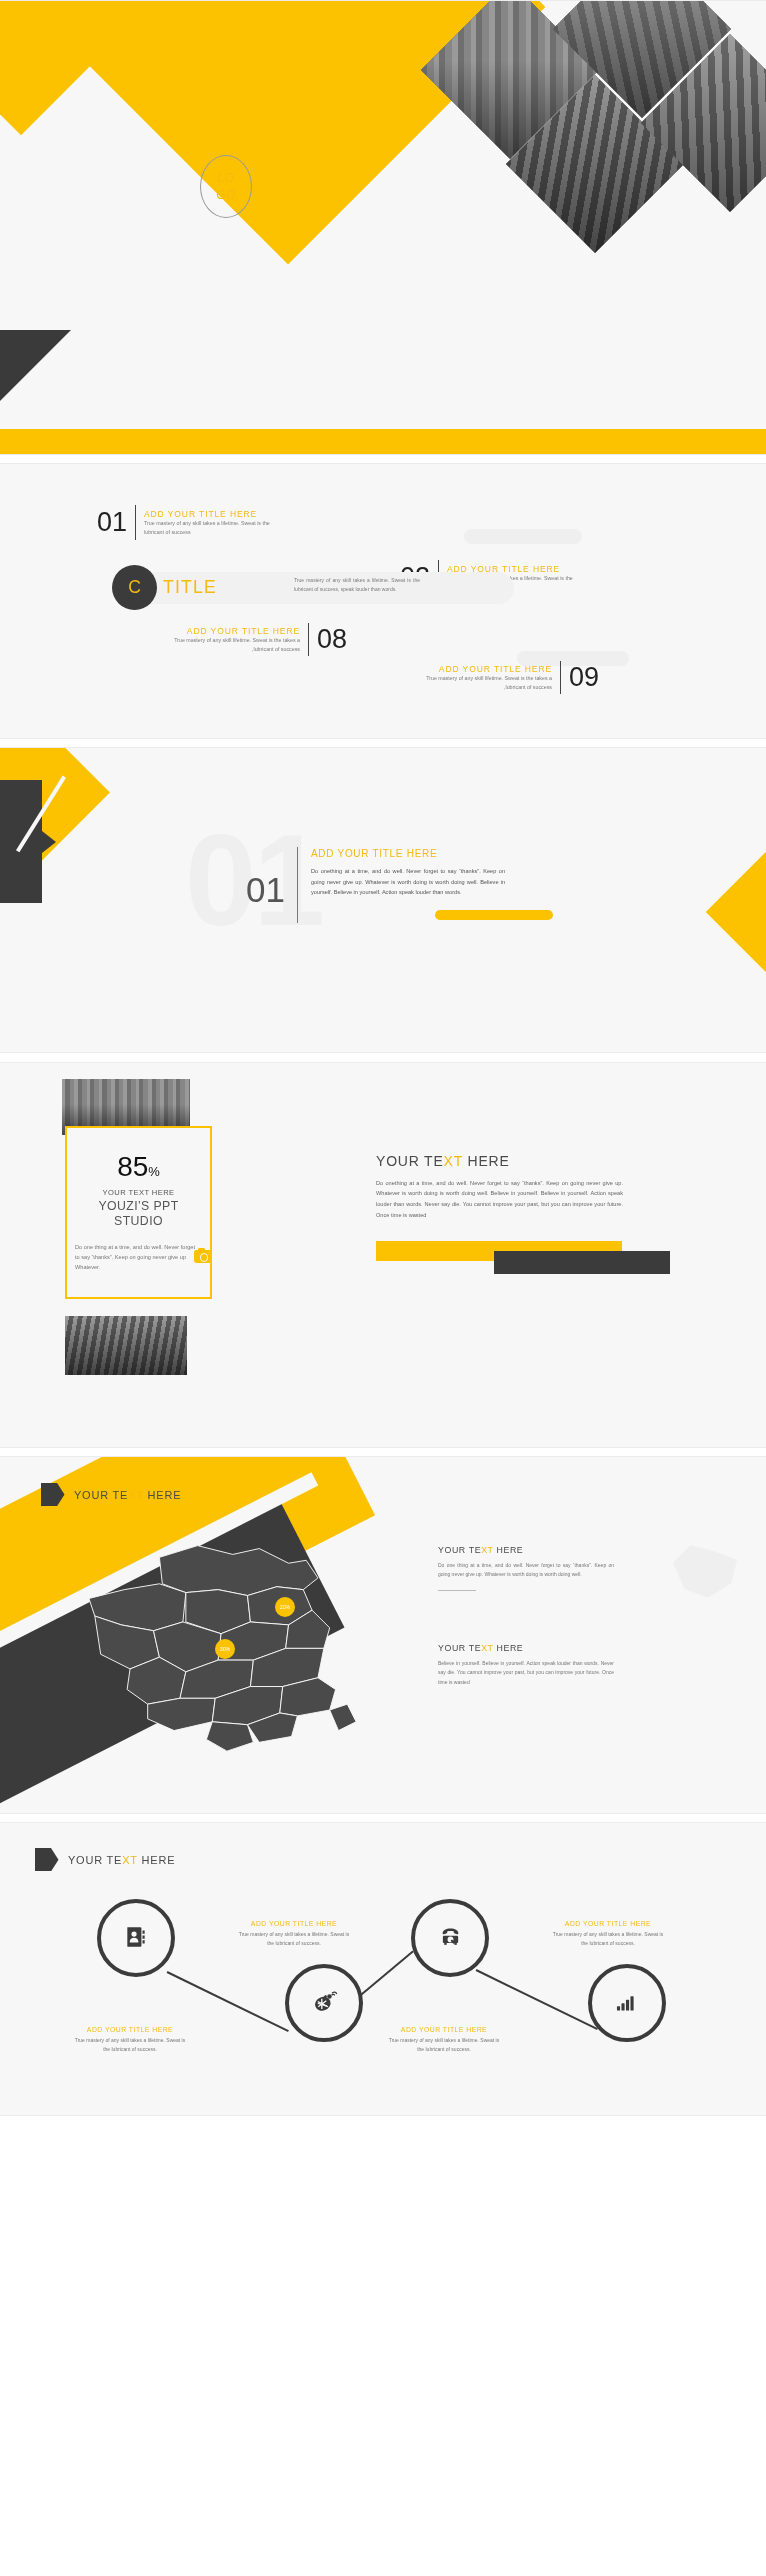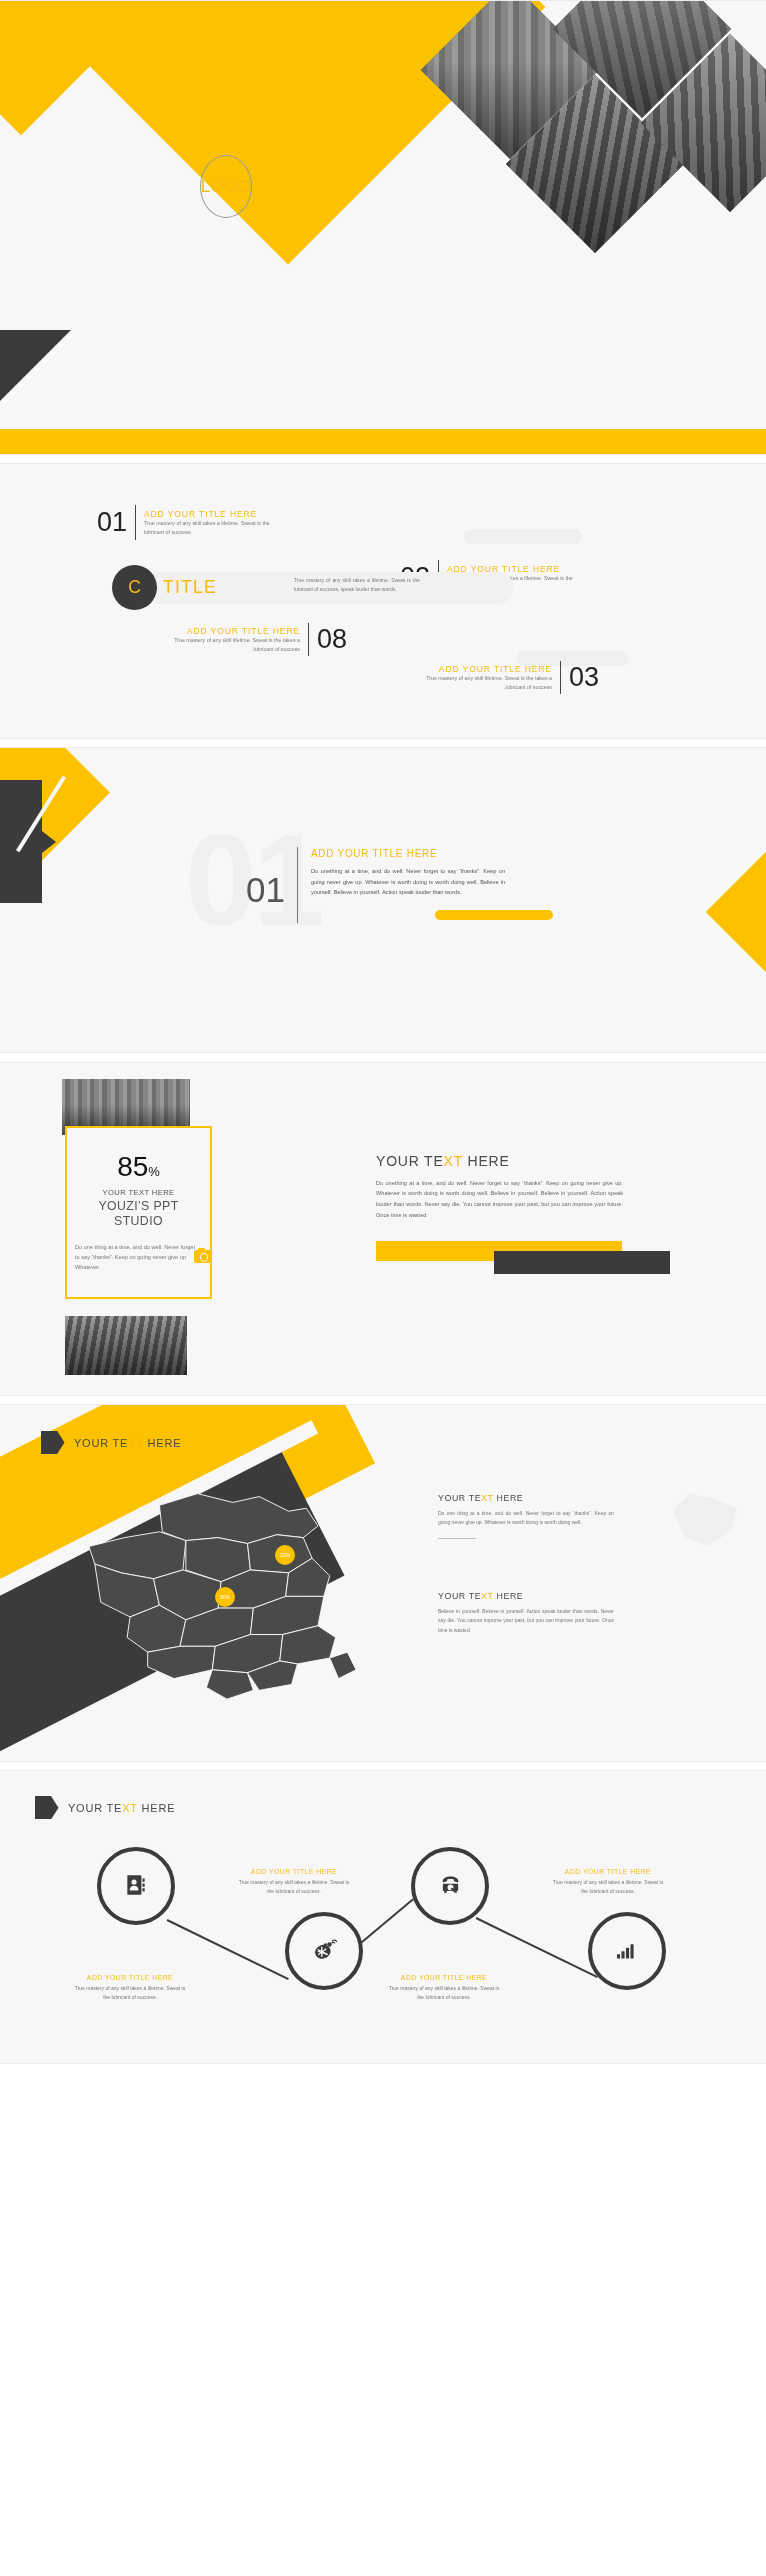--- a/index.html
+++ b/index.html
@@ -80,23 +80,23 @@
     border-bottom: 71px solid transparent;
   }
   #s1-bottombar {
     position: absolute; left: 0; bottom: 0; width: 100%; height: 25px;
     background: #fcc200;
   }
   #s1-logo {
     position: absolute; left: 200px; top: 154px;
     width: 52px; height: 63px; border: 0.6px solid #9a9a9a;
     border-radius: 50%;
-    display: flex; flex-direction: row;
+    display: flex; flex-direction: column;
     align-items: center; justify-content: center;
-    color: #f5b910; font-size: 17px; line-height: 1.38;
+    color: #f5b910; font-size: 12px; line-height: 1.38;
     letter-spacing: 0.3px;
   }
   #s1-title {
     position: absolute; left: 48px; top: 227px;
     font-family: "Liberation Serif", serif;
     font-size: 24px; color: #4a4a4a; letter-spacing: 0.6px;
     white-space: nowrap;
   }
 
   
@@ -189,21 +189,21 @@
   #s3-body {
     position: absolute; left: 311px; top: 118px; width: 194px;
     font-size: 5.6px; color: #555; line-height: 1.85; text-align: justify;
   }
   #s3-pill {
     position: absolute; left: 435px; top: 162px;
     width: 118px; height: 10px; background: #fcc200; border-radius: 5.3px;
   }
 
   
-  #slide4 { height: 334px; }
+  #slide4 { height: 386px; }
   .s4-img { position: absolute; filter: grayscale(1); }
   #s4-img1 { left: 62px; top: 16.5px; width: 128px; height: 56px; }
   #s4-img2 { left: 65px; top: 253px; width: 122px; height: 59px; }
   #s4-box {
     position: absolute; left: 65px; top: 63px;
     width: 147px; height: 173px; border: 2.9px solid #fcc200; background: #f7f7f7;
   }
   #s4-pct {
     position: absolute; left: 65px; top: 88px; width: 147px;
     text-align: center; font-size: 28px; color: #111; font-weight: 300;
@@ -389,21 +389,21 @@
       <div class="c-rule"></div>
       <div class="c-num">08</div>
     </div>
 
     <div class="c-item" id="c4">
       <div class="c-texts r">
         <div class="c-title">ADD YOUR TITLE HERE</div>
         <div class="c-body">True mastery of any skill lifetime. Sweat is the takes a ,lubricant of success</div>
       </div>
       <div class="c-rule"></div>
-      <div class="c-num">03</div>
+      <div class="c-num">09</div>
     </div>
   </section>
 
   <section class="slide" id="slide3">
     <div class="abs" id="s3-yellow-left"></div>
     <div class="abs" id="s3-dark-arrow2"></div>
     <div class="abs" id="s3-dark-arrow"></div>
     <div class="abs" id="s3-white-slash"></div>
     <div class="abs" id="s3-yellow-right"></div>
 

